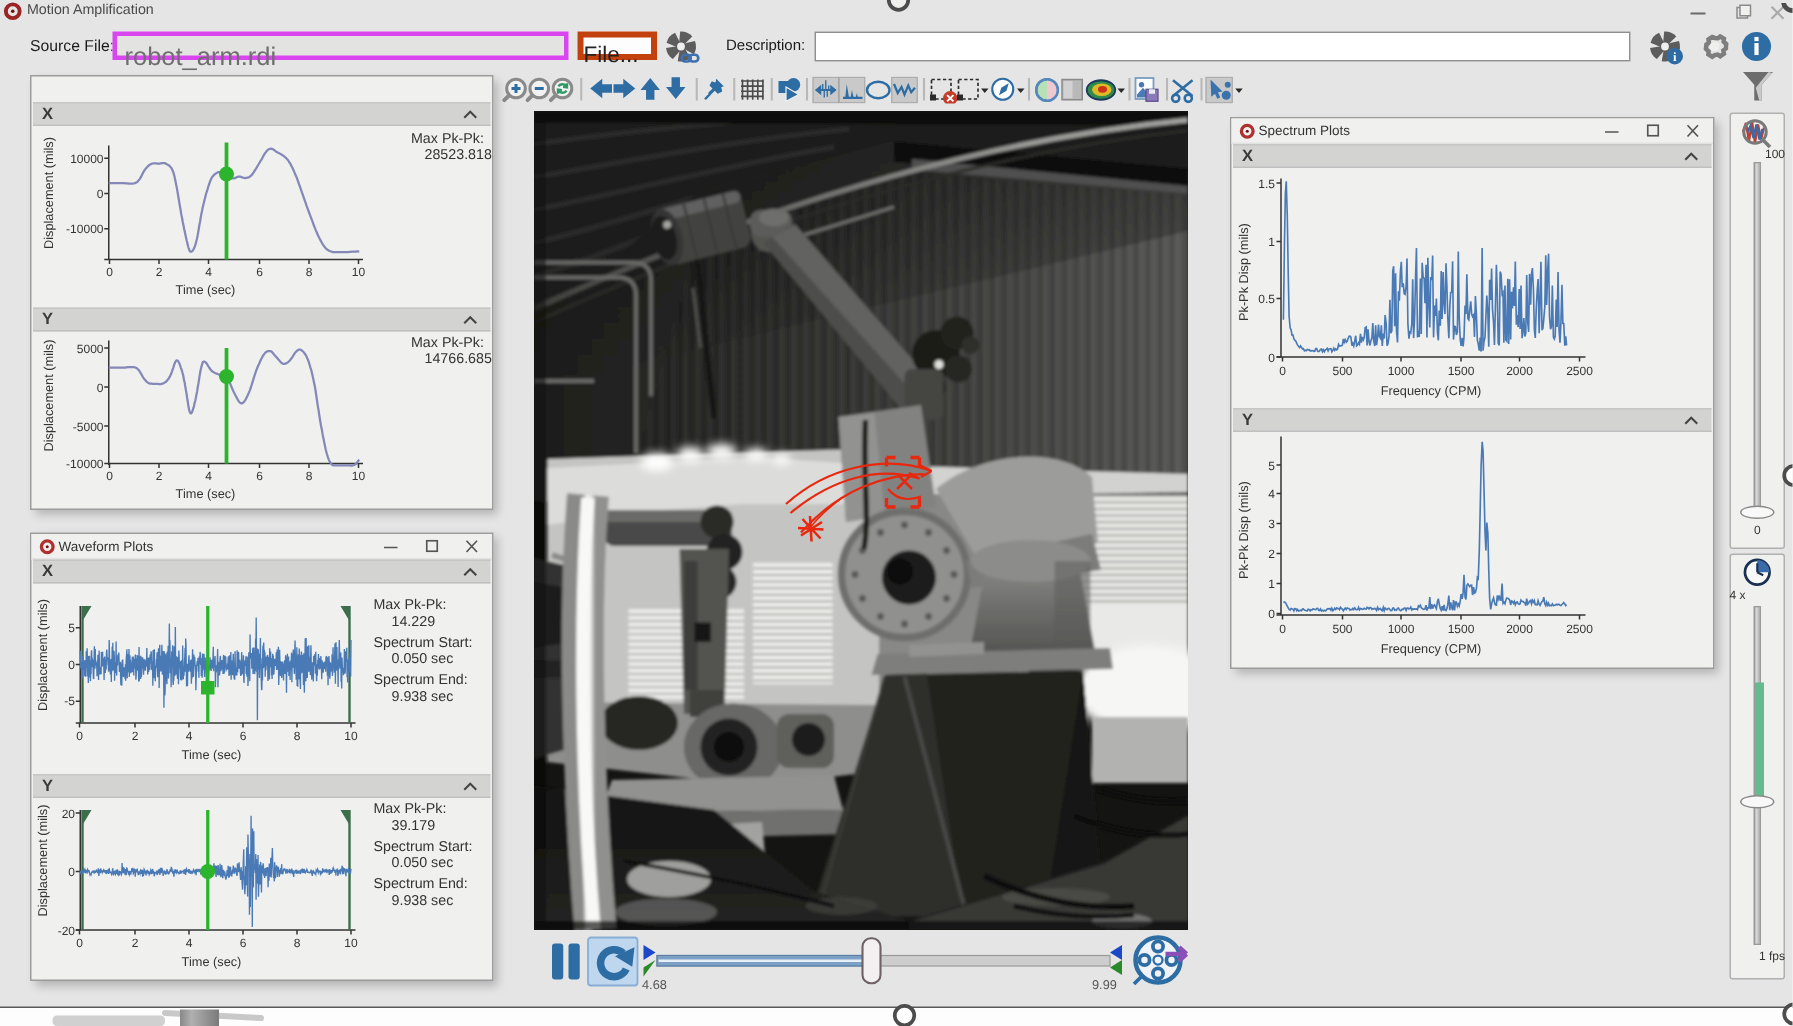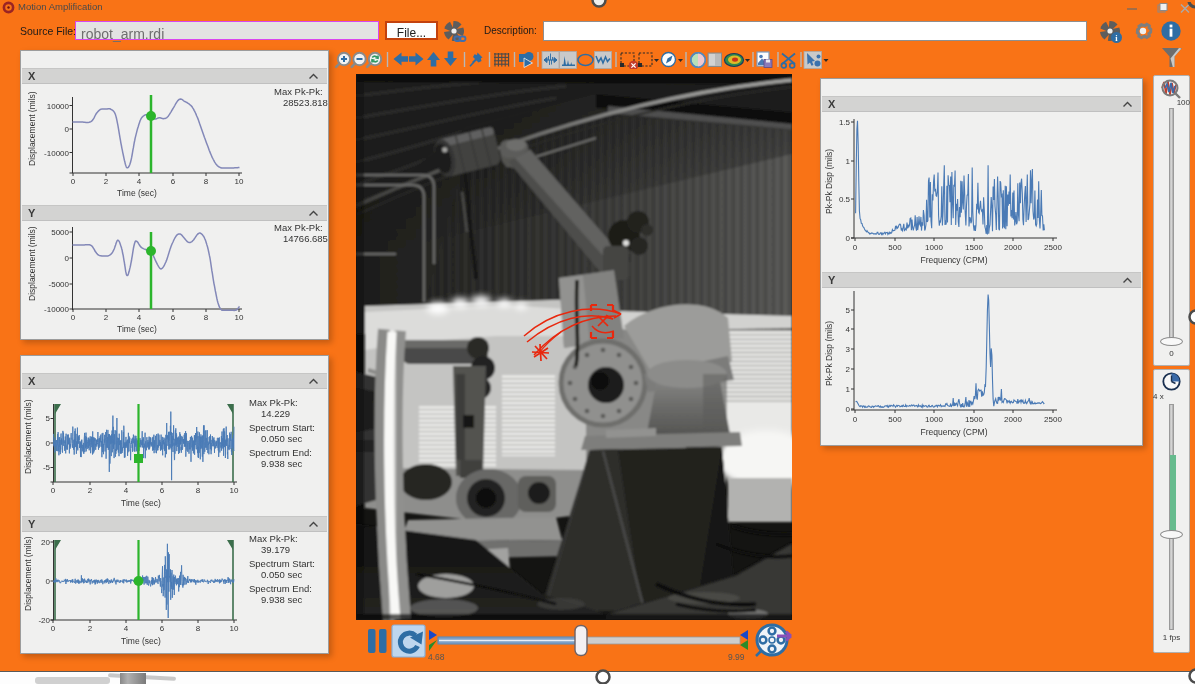--- a/index.html
+++ b/index.html
@@ -1,15 +1,15 @@
 <!DOCTYPE html>
 <html><head><meta charset="utf-8"><style>
 *{margin:0;padding:0;box-sizing:border-box}
 html,body{width:1195px;height:684px;overflow:hidden;font-family:"Liberation Sans",sans-serif;background:#fff}
-#app{position:absolute;left:0;top:0;width:1195px;height:672px;background:#f97316;border-bottom:1px solid #595959}
+#app{position:absolute;left:0;top:0;width:1195px;height:672px;background:#e5e5e5;border-bottom:1px solid #595959}
 .abs{position:absolute}
 .win{position:absolute;background:#f0f0ef;border:1px solid #9c9c9c;box-shadow:3px 3px 6px rgba(0,0,0,.22)}
 .tbar{position:absolute;left:0;top:0;right:0;height:17px;background:#f0f0ef;border-bottom:1px solid #e2e2e2}
 .tbar .ttl{position:absolute;left:18px;top:3px;font-size:9px;color:#333}
 .sech{position:absolute;left:1px;right:1px;height:16px;background:#d3d3d2;border-bottom:1px solid #c0c0c0;border-top:1px solid #c6c6c5}
 .sech b{position:absolute;left:6px;top:1px;font-size:11px;color:#3a3a3a}
 .sech .chev{position:absolute;right:8px;top:3px}
 .lbl{font-size:12px;color:#1a1a1a}
 svg{display:block}
 </style></head><body>
@@ -26,22 +26,22 @@
       <line x1="5" y1="7" x2="15" y2="7" stroke="#6a6a6a" stroke-width="1.2"></line>
       <rect x="36" y="3" width="7" height="7" fill="none" stroke="#8a8a8a" stroke-width="1"></rect>
       <rect x="38" y="1.5" width="7" height="7" fill="#f0f0ef" stroke="#8a8a8a" stroke-width="1"></rect>
       <path d="M59,2.5 L67,10.5 M67,2.5 L59,10.5" stroke="#aaa" stroke-width="1.5"></path>
       <circle cx="73" cy="-1" r="6" fill="none" stroke="#4c4c4c" stroke-width="3.2"></circle>
     </svg>
 
 <circle2></circle2>
 
 <div class="abs lbl" style="left:20px;top:25px;font-size:10.5px">Source File:</div>
-<div class="abs" style="left:75px;top:21px;width:304px;height:19px;background:#e3e3e2;border:1px solid #d946ef;font-size:14px;color:#6e6e6e;padding:4px 0 0 5px">robot_arm.rdi</div>
-<div class="abs" style="left:385px;top:21px;width:53px;height:19px;background:#fdfdfd;border:2px solid #c2410c;font-size:12px;color:#222;text-align:center;padding-top:3px">File...</div>
+<div class="abs" style="left:75px;top:21px;width:304px;height:19px;background:#e3e3e2;border:3px solid #d946ef;font-size:17px;color:#6e6e6e;padding:4px 0 0 5px">robot_arm.rdi</div>
+<div class="abs" style="left:385px;top:21px;width:53px;height:19px;background:#fdfdfd;border:4px solid #c2410c;font-size:15px;color:#222;text-align:left;padding-top:3px">File...</div>
 <svg class="abs" style="left:442px;top:20px" width="26" height="24" viewBox="0 0 26 24">
  <g transform="translate(12,11)" fill="#5d5d5d">
   <g id="bl">
           <path d="M0,-1.5 L9.3,-3.6 A10,10 0 0 1 8.6,5.1 L1.2,1.2 Z"></path>
         </g>
   <use href="#bl" transform="rotate(72)"></use>
         <use href="#bl" transform="rotate(144)"></use>
         <use href="#bl" transform="rotate(216)"></use>
         <use href="#bl" transform="rotate(288)"></use>
  </g>
@@ -569,20 +569,32 @@
   <text x="14" y="250" transform="rotate(-90 14 250)" font-size="8.5">Displacement (mils)</text>
   <text x="253" y="180" font-size="9.5">Max Pk-Pk:</text>
           <text x="262" y="191" font-size="9.5">14766.685</text>
   <line x1="130" y1="181" x2="130" y2="258" stroke="#2cb52c" stroke-width="2.5"></line>
   <path d="M51.5,194.0L52.1,194.0L52.9,194.0L53.8,194.0L54.9,194.0L56.0,194.0L57.2,194.0L58.3,194.0L59.5,194.0L60.5,194.0L61.5,194.0L62.4,194.0L63.4,193.9L64.3,193.8L65.1,193.8L66.0,193.7L66.9,193.7L67.7,193.7L68.4,193.8L69.2,194.0L69.9,194.3L70.5,194.7L71.1,195.3L71.7,196.0L72.2,196.8L72.7,197.6L73.2,198.4L73.6,199.2L74.0,200.0L74.5,200.7L74.9,201.3L75.3,201.8L75.6,202.2L76.0,202.6L76.3,202.9L76.5,203.2L76.8,203.5L77.1,203.8L77.5,204.0L77.8,204.2L78.2,204.4L78.7,204.6L79.1,204.7L79.6,204.8L80.1,204.8L80.6,204.9L81.1,204.9L81.7,204.9L82.2,204.9L82.7,204.9L83.2,204.9L83.7,204.9L84.2,204.9L84.8,205.0L85.3,205.0L85.8,205.0L86.3,205.0L86.8,204.9L87.3,204.8L87.8,204.6L88.2,204.4L88.7,204.1L89.1,203.8L89.6,203.5L90.0,203.1L90.4,202.7L90.8,202.2L91.2,201.7L91.6,201.1L92.0,200.4L92.4,199.7L92.8,198.8L93.3,197.7L93.7,196.5L94.1,195.2L94.6,193.9L95.0,192.6L95.4,191.4L95.8,190.5L96.2,189.7L96.6,189.3L97.0,189.2L97.3,189.3L97.7,189.7L98.0,190.2L98.4,190.8L98.7,191.6L99.0,192.4L99.3,193.3L99.6,194.2L99.9,195.0L100.2,195.9L100.5,196.8L100.7,197.7L101.0,198.7L101.2,199.7L101.4,200.8L101.6,202.0L101.9,203.2L102.2,204.5L102.4,206.0L102.7,207.6L103.0,209.6L103.4,211.7L103.7,214.0L104.1,216.2L104.4,218.4L104.7,220.4L105.1,222.1L105.4,223.4L105.8,224.2L106.1,224.5L106.4,224.5L106.8,224.2L107.1,223.6L107.4,222.8L107.7,221.8L108.1,220.6L108.4,219.3L108.7,217.9L109.1,216.4L109.5,214.6L109.9,212.4L110.4,210.0L110.8,207.3L111.3,204.6L111.7,201.9L112.1,199.4L112.5,197.0L112.9,195.0L113.3,193.5L113.6,192.3L113.9,191.4L114.1,190.8L114.3,190.4L114.5,190.1L114.8,190.0L115.0,190.0L115.2,190.1L115.5,190.2L115.8,190.4L116.1,190.6L116.5,191.0L116.9,191.5L117.3,192.2L117.7,192.9L118.2,193.6L118.6,194.3L119.1,195.0L119.5,195.6L120.0,196.1L120.4,196.5L120.9,196.8L121.4,197.1L121.9,197.4L122.4,197.7L122.9,197.9L123.5,198.1L124.0,198.3L124.5,198.5L125.0,198.7L125.5,198.8L126.0,198.8L126.5,198.8L127.0,198.7L127.5,198.7L128.0,198.7L128.5,198.7L129.0,198.9L129.5,199.2L130.0,199.7L130.5,200.4L131.0,201.3L131.5,202.4L132.0,203.6L132.5,204.8L133.0,206.1L133.5,207.3L134.0,208.5L134.5,209.7L135.0,210.6L135.5,211.6L136.0,212.6L136.5,213.6L137.0,214.5L137.5,215.4L138.0,216.2L138.5,216.9L139.0,217.5L139.5,217.8L140.0,217.9L140.5,217.8L141.0,217.5L141.5,217.1L142.0,216.4L142.5,215.7L143.0,214.8L143.5,213.9L144.0,212.8L144.5,211.7L145.0,210.6L145.5,209.4L146.0,208.0L146.5,206.5L147.0,204.9L147.5,203.3L148.0,201.6L148.5,200.0L149.0,198.4L149.5,196.9L150.0,195.6L150.5,194.3L151.0,193.0L151.6,191.8L152.1,190.7L152.6,189.5L153.1,188.5L153.6,187.5L154.1,186.6L154.6,185.8L155.0,185.2L155.5,184.6L155.9,184.1L156.4,183.7L156.8,183.4L157.2,183.2L157.6,183.1L158.0,183.0L158.4,183.0L158.8,183.0L159.2,183.1L159.6,183.2L160.1,183.5L160.5,183.9L160.9,184.3L161.3,184.8L161.7,185.3L162.1,185.8L162.6,186.3L163.0,186.8L163.4,187.2L163.8,187.7L164.2,188.2L164.6,188.7L165.1,189.2L165.5,189.7L165.9,190.1L166.3,190.6L166.7,190.9L167.1,191.2L167.6,191.4L168.0,191.5L168.4,191.5L168.8,191.5L169.2,191.4L169.6,191.3L170.0,191.1L170.4,190.9L170.9,190.6L171.3,190.2L171.7,189.8L172.2,189.3L172.7,188.7L173.2,188.0L173.8,187.2L174.3,186.4L174.8,185.6L175.3,184.8L175.8,184.1L176.3,183.5L176.8,183.1L177.1,182.7L177.5,182.5L177.8,182.3L178.2,182.1L178.5,182.0L178.8,182.0L179.1,182.0L179.4,182.1L179.7,182.3L180.1,182.6L180.5,182.9L180.9,183.2L181.3,183.6L181.7,184.1L182.1,184.7L182.6,185.3L183.0,186.0L183.4,186.8L183.8,187.8L184.3,188.8L184.7,189.9L185.1,191.2L185.5,192.5L185.9,193.9L186.4,195.4L186.8,197.0L187.2,198.7L187.6,200.5L188.0,202.4L188.4,204.4L188.9,206.6L189.3,209.0L189.7,211.6L190.1,214.3L190.5,217.1L190.9,219.9L191.4,222.7L191.8,225.4L192.2,228.0L192.6,230.4L193.0,232.8L193.5,235.1L193.9,237.4L194.3,239.7L194.8,242.0L195.2,244.1L195.6,246.1L196.0,248.0L196.4,249.7L196.8,251.2L197.2,252.5L197.5,253.6L197.9,254.6L198.2,255.4L198.5,256.1L198.8,256.7L199.2,257.2L199.5,257.7L199.8,258.1L200.1,258.5L200.4,258.8L200.7,259.1L201.0,259.2L201.3,259.3L201.6,259.3L201.9,259.3L202.2,259.3L202.6,259.3L203.0,259.2L203.5,259.3L204.0,259.3L204.6,259.3L205.3,259.3L206.0,259.3L206.7,259.3L207.4,259.3L208.2,259.3L208.9,259.3L209.5,259.3L210.2,259.3L210.7,259.3L211.3,259.3L211.8,259.3L212.4,259.3L212.9,259.4L213.4,259.4L213.8,259.3L214.3,259.3L214.7,259.2L215.2,259.0L215.6,258.8L216.0,258.4L216.4,258.0L216.8,257.6L217.1,257.2L217.5,256.7L217.8,256.3L218.1,255.9L218.3,255.6L218.5,255.4" fill="none" stroke="#8388b8" stroke-width="1.5"></path>
   <circle cx="130" cy="200" r="5" fill="#2cb52c"></circle>
  </g>
 </svg>
     </div>
 <div class="win" style="left:20px;top:355px;width:309px;height:299px">
+<div class="tbar">
+        <svg class="abs" style="left:5px;top:3px" width="11" height="11" viewBox="0 0 13 13">
+          <circle cx="6.5" cy="6.5" r="4.6" fill="none" stroke="#b03030" stroke-width="2.6"></circle>
+          <circle cx="6.5" cy="6.5" r="1.2" fill="#7a1010"></circle>
+        </svg>
+        <span class="ttl">Waveform Plots</span>
+<svg class="abs" style="right:4px;top:3px" width="80" height="11" viewBox="0 0 80 11">
+          <line x1="12" y1="6" x2="21" y2="6" stroke="#555" stroke-width="1.1"></line>
+          <rect x="40.5" y="1.5" width="7" height="7" fill="none" stroke="#555" stroke-width="1.1"></rect>
+          <path d="M73,1.5 L80,9 M80,1.5 L73,9" stroke="#555" stroke-width="1.1" transform="translate(-6,0)"></path>
+        </svg>
+      </div>
 <div class="sech" style="top:17px">
         <b>X</b>
         <svg class="chev" width="11" height="9" viewBox="0 0 11 9">
           <path d="M1.5,6.5 L5.5,2.5 L9.5,6.5" fill="none" stroke="#444" stroke-width="1.4"></path>
         </svg>
       </div>
 <div class="sech" style="top:160px">
         <b>Y</b>
         <svg class="chev" width="11" height="9" viewBox="0 0 11 9">
           <path d="M1.5,6.5 L5.5,2.5 L9.5,6.5" fill="none" stroke="#444" stroke-width="1.4"></path>
@@ -675,20 +687,32 @@
             <line x1="212" y1="184" x2="212" y2="264"></line>
           </g>
   <path d="M34,184 l0,10 l6,-10 Z M212,184 l0,10 l-6,-10 Z" fill="#3c6e4c"></path>
   <path d="M32.5,224.5L32.8,225.6L33.0,224.8L33.3,226.6L33.5,224.3L33.8,226.5L34.0,225.0L34.3,225.1L34.6,225.8L34.8,222.3L35.1,225.6L35.3,224.5L35.6,224.0L35.9,226.2L36.1,223.7L36.4,225.1L36.6,224.0L36.9,225.9L37.1,226.0L37.4,223.8L37.7,224.5L37.9,224.9L38.2,224.4L38.4,224.5L38.7,226.1L39.0,227.1L39.2,226.6L39.5,226.7L39.7,227.1L40.0,225.6L40.2,225.5L40.5,225.0L40.8,224.8L41.0,225.4L41.3,225.2L41.5,224.9L41.8,226.0L42.1,225.7L42.3,225.0L42.6,225.6L42.8,225.5L43.1,225.1L43.3,223.7L43.6,224.7L43.9,225.3L44.1,225.6L44.4,225.1L44.6,222.9L44.9,228.0L45.2,224.5L45.4,224.8L45.7,224.2L45.9,226.1L46.2,223.0L46.4,224.0L46.7,225.0L47.0,224.8L47.2,225.7L47.5,225.0L47.7,225.1L48.0,224.1L48.3,224.7L48.5,225.1L48.8,224.3L49.0,224.5L49.3,224.8L49.5,226.5L49.8,224.0L50.1,226.1L50.3,226.0L50.6,225.1L50.8,224.5L51.1,223.6L51.4,226.7L51.6,223.5L51.9,223.3L52.1,225.5L52.4,225.2L52.6,225.6L52.9,225.6L53.2,226.5L53.4,226.9L53.7,225.2L53.9,224.7L54.2,222.8L54.4,226.2L54.7,227.6L55.0,224.8L55.2,225.6L55.5,224.5L55.7,225.6L56.0,226.8L56.3,226.0L56.5,223.8L56.8,224.6L57.0,226.6L57.3,223.6L57.5,227.5L57.8,225.9L58.1,224.6L58.3,227.5L58.6,227.2L58.8,225.0L59.1,225.1L59.4,225.5L59.6,226.1L59.9,227.1L60.1,226.5L60.4,219.3L60.6,226.2L60.9,222.2L61.2,226.1L61.4,222.6L61.7,222.8L61.9,224.2L62.2,226.1L62.5,227.3L62.7,223.4L63.0,227.0L63.2,227.0L63.5,222.7L63.7,222.8L64.0,224.9L64.3,225.3L64.5,225.9L64.8,224.5L65.0,225.7L65.3,227.0L65.6,226.0L65.8,224.7L66.1,227.0L66.3,226.2L66.6,224.8L66.8,222.9L67.1,224.8L67.4,225.0L67.6,222.6L67.9,226.3L68.1,225.9L68.4,223.9L68.7,223.6L68.9,224.4L69.2,228.4L69.4,224.0L69.7,224.1L69.9,224.9L70.2,224.1L70.5,223.1L70.7,224.9L71.0,226.2L71.2,227.5L71.5,224.9L71.8,226.0L72.0,225.8L72.3,226.5L72.5,224.6L72.8,224.0L73.0,224.4L73.3,226.6L73.6,223.8L73.8,224.6L74.1,228.5L74.3,224.2L74.6,227.9L74.8,226.6L75.1,223.5L75.4,224.1L75.6,225.9L75.9,226.3L76.1,224.5L76.4,227.6L76.7,224.4L76.9,225.4L77.2,223.9L77.4,225.2L77.7,226.6L77.9,224.7L78.2,225.5L78.5,227.1L78.7,226.7L79.0,226.5L79.2,224.9L79.5,223.9L79.8,225.0L80.0,226.8L80.3,225.6L80.5,224.2L80.8,223.4L81.0,226.4L81.3,224.6L81.6,225.6L81.8,228.2L82.1,226.9L82.3,225.8L82.6,225.8L82.9,225.6L83.1,225.9L83.4,224.5L83.6,226.4L83.9,227.3L84.1,224.3L84.4,225.9L84.7,223.9L84.9,226.2L85.2,223.2L85.4,226.7L85.7,226.7L86.0,224.0L86.2,222.5L86.5,226.1L86.7,222.9L87.0,222.9L87.2,223.9L87.5,225.3L87.8,227.9L88.0,227.1L88.3,226.1L88.5,224.3L88.8,225.3L89.1,225.9L89.3,224.9L89.6,227.1L89.8,224.5L90.1,226.2L90.3,223.4L90.6,224.8L90.9,225.9L91.1,225.7L91.4,227.0L91.6,224.8L91.9,226.2L92.2,225.1L92.4,223.6L92.7,224.6L92.9,224.4L93.2,221.9L93.4,224.2L93.7,223.7L94.0,225.3L94.2,226.4L94.5,224.7L94.7,226.3L95.0,228.4L95.2,224.3L95.5,224.6L95.8,226.2L96.0,223.6L96.3,225.1L96.5,225.5L96.8,226.0L97.1,223.8L97.3,225.5L97.6,225.5L97.8,225.5L98.1,225.8L98.3,226.8L98.6,225.8L98.9,225.9L99.1,224.3L99.4,226.4L99.6,224.3L99.9,225.5L100.2,225.8L100.4,225.2L100.7,225.0L100.9,224.9L101.2,224.4L101.4,224.8L101.7,226.6L102.0,225.7L102.2,223.4L102.5,225.1L102.7,227.3L103.0,224.8L103.3,223.3L103.5,223.8L103.8,224.9L104.0,224.8L104.3,224.4L104.5,225.2L104.8,225.5L105.1,223.4L105.3,225.4L105.6,224.0L105.8,226.5L106.1,225.8L106.4,226.1L106.6,224.6L106.9,225.6L107.1,225.6L107.4,225.9L107.6,224.9L107.9,224.1L108.2,225.6L108.4,224.4L108.7,225.0L108.9,225.6L109.2,224.7L109.5,223.7L109.7,227.5L110.0,224.3L110.2,223.3L110.5,225.2L110.7,224.2L111.0,224.0L111.3,224.5L111.5,224.8L111.8,223.7L112.0,223.9L112.3,224.8L112.6,224.3L112.8,225.9L113.1,225.2L113.3,224.9L113.6,225.0L113.8,225.7L114.1,223.6L114.4,224.6L114.6,224.2L114.9,226.5L115.1,225.6L115.4,225.8L115.6,225.2L115.9,222.9L116.2,221.7L116.4,224.7L116.7,224.5L116.9,225.3L117.2,225.8L117.5,223.7L117.7,225.6L118.0,226.6L118.2,224.0L118.5,225.3L118.7,224.4L119.0,224.4L119.3,223.2L119.5,223.8L119.8,223.2L120.0,225.2L120.3,225.2L120.6,224.1L120.8,224.4L121.1,223.8L121.3,224.0L121.6,219.5L121.8,225.4L122.1,223.6L122.4,224.5L122.6,221.1L122.9,227.1L123.1,228.6L123.4,221.2L123.7,222.6L123.9,224.3L124.2,227.4L124.4,220.7L124.7,223.4L124.9,227.0L125.2,226.7L125.5,227.3L125.7,219.8L126.0,225.6L126.2,228.8L126.5,227.2L126.8,220.7L127.0,222.6L127.3,227.7L127.5,229.5L127.8,227.3L128.0,223.9L128.3,226.6L128.6,227.2L128.8,224.9L129.1,227.2L129.3,229.3L129.6,230.4L129.9,228.6L130.1,227.7L130.4,224.1L130.6,224.7L130.9,228.0L131.1,221.1L131.4,229.2L131.7,221.7L131.9,228.9L132.2,226.1L132.4,222.3L132.7,222.3L132.9,227.6L133.2,224.8L133.5,228.3L133.7,225.6L134.0,223.8L134.2,226.5L134.5,221.1L134.8,223.7L135.0,223.3L135.3,226.4L135.5,225.3L135.8,224.3L136.0,222.9L136.3,223.3L136.6,226.0L136.8,227.0L137.1,227.9L137.3,219.6L137.6,222.1L137.9,221.1L138.1,225.4L138.4,218.9L138.6,223.4L138.9,224.2L139.1,226.9L139.4,230.6L139.7,222.1L139.9,224.6L140.2,225.0L140.4,232.5L140.7,237.1L141.0,232.3L141.2,218.7L141.5,210.2L141.7,230.5L142.0,228.0L142.2,240.2L142.5,235.5L142.8,221.5L143.0,234.1L143.3,223.7L143.5,208.9L143.8,227.6L144.1,241.6L144.3,200.3L144.6,215.7L144.8,221.8L145.1,219.9L145.3,253.9L145.6,213.4L145.9,248.6L146.1,225.4L146.4,187.8L146.6,226.2L146.9,214.2L147.2,262.0L147.4,196.3L147.7,225.5L147.9,235.7L148.2,198.1L148.4,221.5L148.7,220.2L149.0,224.3L149.2,226.2L149.5,213.4L149.7,243.8L150.0,216.7L150.3,230.9L150.5,226.0L150.8,233.1L151.0,214.0L151.3,241.8L151.5,234.5L151.8,228.1L152.1,220.3L152.3,233.6L152.6,221.8L152.8,218.6L153.1,230.1L153.3,239.0L153.6,221.0L153.9,225.9L154.1,225.5L154.4,219.6L154.6,221.2L154.9,227.8L155.2,224.3L155.4,229.3L155.7,222.8L155.9,225.4L156.2,222.5L156.4,228.2L156.7,223.9L157.0,223.3L157.2,222.1L157.5,224.6L157.7,235.5L158.0,222.4L158.3,231.2L158.5,219.7L158.8,225.1L159.0,225.0L159.3,228.4L159.5,215.9L159.8,229.0L160.1,217.9L160.3,216.8L160.6,209.3L160.8,218.2L161.1,225.4L161.4,229.3L161.6,228.3L161.9,231.6L162.1,218.8L162.4,223.4L162.6,229.4L162.9,221.8L163.2,224.4L163.4,220.9L163.7,223.5L163.9,228.7L164.2,224.2L164.5,221.8L164.7,224.5L165.0,224.5L165.2,228.4L165.5,226.6L165.7,224.7L166.0,222.8L166.3,226.3L166.5,225.7L166.8,220.1L167.0,226.9L167.3,225.4L167.6,226.8L167.8,224.9L168.1,223.5L168.3,223.5L168.6,224.3L168.8,222.9L169.1,225.0L169.4,224.0L169.6,226.4L169.9,223.6L170.1,225.8L170.4,223.3L170.7,226.3L170.9,224.6L171.2,224.6L171.4,224.6L171.7,225.1L171.9,223.2L172.2,224.5L172.5,226.2L172.7,225.5L173.0,223.7L173.2,225.9L173.5,223.1L173.7,225.3L174.0,226.8L174.3,224.1L174.5,225.9L174.8,228.7L175.0,225.0L175.3,226.3L175.6,224.8L175.8,224.3L176.1,224.2L176.3,225.2L176.6,226.5L176.8,223.8L177.1,224.9L177.4,225.0L177.6,226.5L177.9,225.7L178.1,224.9L178.4,225.2L178.7,224.9L178.9,226.0L179.2,226.7L179.4,224.7L179.7,225.2L179.9,224.0L180.2,223.7L180.5,225.2L180.7,225.4L181.0,223.8L181.2,224.1L181.5,225.9L181.8,223.2L182.0,224.7L182.3,225.2L182.5,226.3L182.8,225.3L183.0,224.5L183.3,224.6L183.6,223.6L183.8,224.1L184.1,225.9L184.3,225.2L184.6,225.3L184.9,225.7L185.1,225.7L185.4,225.9L185.6,225.9L185.9,225.1L186.1,224.7L186.4,223.8L186.7,225.8L186.9,225.5L187.2,228.0L187.4,225.2L187.7,224.8L188.0,225.5L188.2,225.0L188.5,225.8L188.7,225.8L189.0,226.4L189.2,226.1L189.5,226.8L189.8,223.9L190.0,224.2L190.3,225.0L190.5,225.1L190.8,223.6L191.1,224.5L191.3,225.7L191.6,224.9L191.8,224.7L192.1,224.7L192.3,224.7L192.6,226.6L192.9,225.8L193.1,226.9L193.4,224.7L193.6,225.4L193.9,226.2L194.1,222.9L194.4,223.8L194.7,225.5L194.9,224.2L195.2,225.6L195.4,224.1L195.7,224.2L196.0,225.5L196.2,224.4L196.5,223.2L196.7,224.0L197.0,226.1L197.2,224.5L197.5,224.2L197.8,224.7L198.0,223.8L198.3,225.6L198.5,227.3L198.8,223.3L199.1,226.0L199.3,225.0L199.6,226.5L199.8,224.0L200.1,226.0L200.3,224.7L200.6,224.9L200.9,223.2L201.1,222.6L201.4,223.9L201.6,223.6L201.9,224.5L202.2,224.6L202.4,226.0L202.7,224.1L202.9,227.7L203.2,223.6L203.4,224.7L203.7,224.9L204.0,223.1L204.2,227.9L204.5,226.5L204.7,224.0L205.0,225.5L205.3,223.9L205.5,225.3L205.8,227.0L206.0,224.1L206.3,224.6L206.5,223.9L206.8,223.9L207.1,221.1L207.3,226.8L207.6,226.1L207.8,222.2L208.1,226.6L208.4,224.7L208.6,222.8L208.9,224.2L209.1,224.0L209.4,225.1L209.6,228.2L209.9,223.7L210.2,223.5L210.4,224.2L210.7,225.6L210.9,224.6L211.2,223.8L211.5,225.5L211.7,225.7L212.0,226.5L212.2,224.3L212.5,226.7L212.7,225.6L213.0,223.2" fill="none" stroke="#4a7ab5" stroke-width="0.9"></path>
   <line x1="117.5" y1="184" x2="117.5" y2="264" stroke="#2cb52c" stroke-width="2.2"></line>
   <circle cx="117.5" cy="225" r="5" fill="#2cb52c"></circle>
  </g>
 </svg>
     </div>
 <div class="win" style="left:820px;top:78px;width:323px;height:368px">
+<div class="tbar">
+        <svg class="abs" style="left:5px;top:3px" width="11" height="11" viewBox="0 0 13 13">
+          <circle cx="6.5" cy="6.5" r="4.6" fill="none" stroke="#b03030" stroke-width="2.6"></circle>
+          <circle cx="6.5" cy="6.5" r="1.2" fill="#7a1010"></circle>
+        </svg>
+        <span class="ttl">Spectrum Plots</span>
+<svg class="abs" style="right:4px;top:3px" width="80" height="11" viewBox="0 0 80 11">
+          <line x1="12" y1="6" x2="21" y2="6" stroke="#555" stroke-width="1.1"></line>
+          <rect x="40.5" y="1.5" width="7" height="7" fill="none" stroke="#555" stroke-width="1.1"></rect>
+          <path d="M73,1.5 L80,9 M80,1.5 L73,9" stroke="#555" stroke-width="1.1" transform="translate(-6,0)"></path>
+        </svg>
+      </div>
 <div class="sech" style="top:17px">
         <b>X</b>
         <svg class="chev" width="11" height="9" viewBox="0 0 11 9">
           <path d="M1.5,6.5 L5.5,2.5 L9.5,6.5" fill="none" stroke="#444" stroke-width="1.4"></path>
         </svg>
       </div>
 <div class="sech" style="top:193px">
         <b>Y</b>
         <svg class="chev" width="11" height="9" viewBox="0 0 11 9">
           <path d="M1.5,6.5 L5.5,2.5 L9.5,6.5" fill="none" stroke="#444" stroke-width="1.4"></path>
@@ -787,21 +811,21 @@
 <svg class="abs" style="left:1162px;top:372px" width="19" height="19" viewBox="0 0 19 19">
  <circle cx="9.5" cy="9.5" r="8.2" fill="#f8f8f8" stroke="#1a3050" stroke-width="1.8"></circle>
  <path d="M9.5,1.3 A8.2,8.2 0 0 1 17.7,9.5 L9.5,9.5 Z" fill="#3a6aa8"></path>
  <line x1="9.5" y1="9.5" x2="9.5" y2="3.5" stroke="#1a3050" stroke-width="1.4"></line>
  <line x1="9.5" y1="9.5" x2="13.5" y2="11.5" stroke="#1a3050" stroke-width="1.4"></line>
 </svg>
 <div class="abs" style="left:1153px;top:392px;width:37px;text-align:left;font-size:8px;color:#333">4 x</div>
 <div class="abs" style="left:1169px;top:404px;width:5px;height:226px;background:linear-gradient(90deg,#b8b8b8,#dcdcdc 40%,#a8a8a8);border:1px solid #9a9a9a"></div>
 <div class="abs" style="left:1169.5px;top:455px;width:6px;height:81px;background:#66bb8e"></div>
 <div class="abs" style="left:1160px;top:530px;width:23px;height:9px;background:#f8f8f8;border:1px solid #8a8a8a;border-radius:50%"></div>
-<div class="abs" style="left:1153px;top:633px;width:37px;text-align:center;font-size:8px;color:#333">1 fps</div>
+<div class="abs" style="left:1153px;top:633px;width:37px;text-align:right;font-size:8px;color:#333">1 fps</div>
 
 
 <svg class="abs" style="left:0;top:0;pointer-events:none" width="1195" height="672" viewBox="0 0 1195 672">
  <circle cx="599" cy="0" r="6.5" fill="#efefee" stroke="#4c4c4c" stroke-width="2.5"></circle>
  <circle cx="1196" cy="317" r="6.5" fill="#fff" stroke="#4c4c4c" stroke-width="2.5"></circle>
 </svg>
 </div>
 <div class="abs" style="left:0;top:673px;width:1195px;height:11px;background:#fdfdfd">
  <div class="abs" style="left:35px;top:4px;width:75px;height:7px;background:#d0d0d0;border-radius:3px"></div>
  <div class="abs" style="left:108px;top:2px;width:68px;height:4px;background:#c8c8c8;border-radius:2px;transform:rotate(3deg)"></div>

